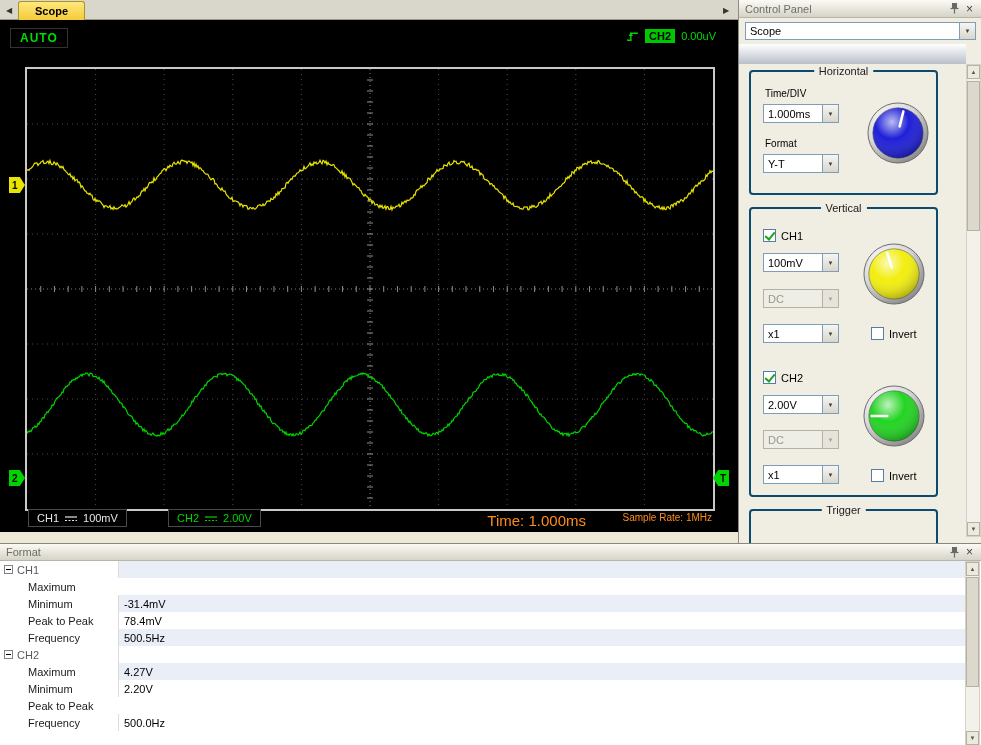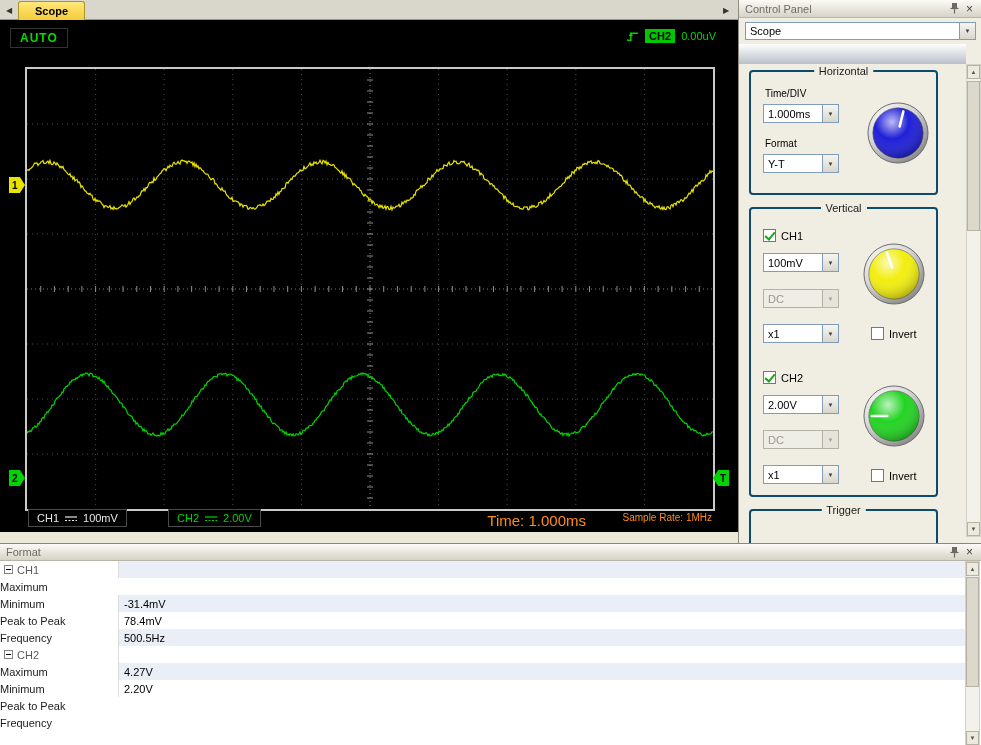--- a/index.html
+++ b/index.html
@@ -61,21 +61,21 @@
   
   .output{position:absolute;left:0;top:543px;width:981px;height:202px;background:#fff;border-top:1px solid #8a877a}
   .otable{position:absolute;left:0;top:17px;right:16px;bottom:0;overflow:hidden}
   .orow{display:flex;height:17px;align-items:stretch}
   .oc1{width:118px;display:flex;align-items:center;background:#fff}
   .oc2{flex:1;display:flex;align-items:center;border-left:1px solid #dcdcdc;background:#fff}
   .oc2.alt{background:#e9eef7}
   .expander{margin-left:4px;width:9px;height:9px;border:1px solid #838383;background:#fff;position:relative;flex:none;cursor:default}
   .expander::after{content:"";position:absolute;left:1px;top:3px;width:5px;height:1px;background:#000}
   .gname{margin-left:4px;color:#5a5a5a}
-  .ilabel{color:#1a1a1a}
+  .ilabel{margin-left:28px;color:#1a1a1a}
   .ival{margin-left:5px;color:#000}
   .out-scroll{left:965px;top:17px;height:185px}
 </style>
 </head>
 <body>
 
 <div class="app">
 
   <div class="tabbar">
     <div class="tab-arrow" style="left:2px">
@@ -471,20 +471,23 @@
         </div>
         <div class="orow">
           <div class="oc1">
             <span class="ilabel">Peak to Peak</span>
           </div>
         </div>
         <div class="orow">
           <div class="oc1">
             <span class="ilabel">Frequency</span>
           </div>
+          <div class="oc2">
+            <span class="ival">500.0Hz</span>
+          </div>
         </div>
       </div>
     <div class="vscroll out-scroll">
       <div class="sb-btn up">
           <span>▲</span>
         </div>
       <div class="sb-thumb" style="top:15px;height:110px"></div>
       <div class="sb-btn down">
           <span>▼</span>
         </div>

